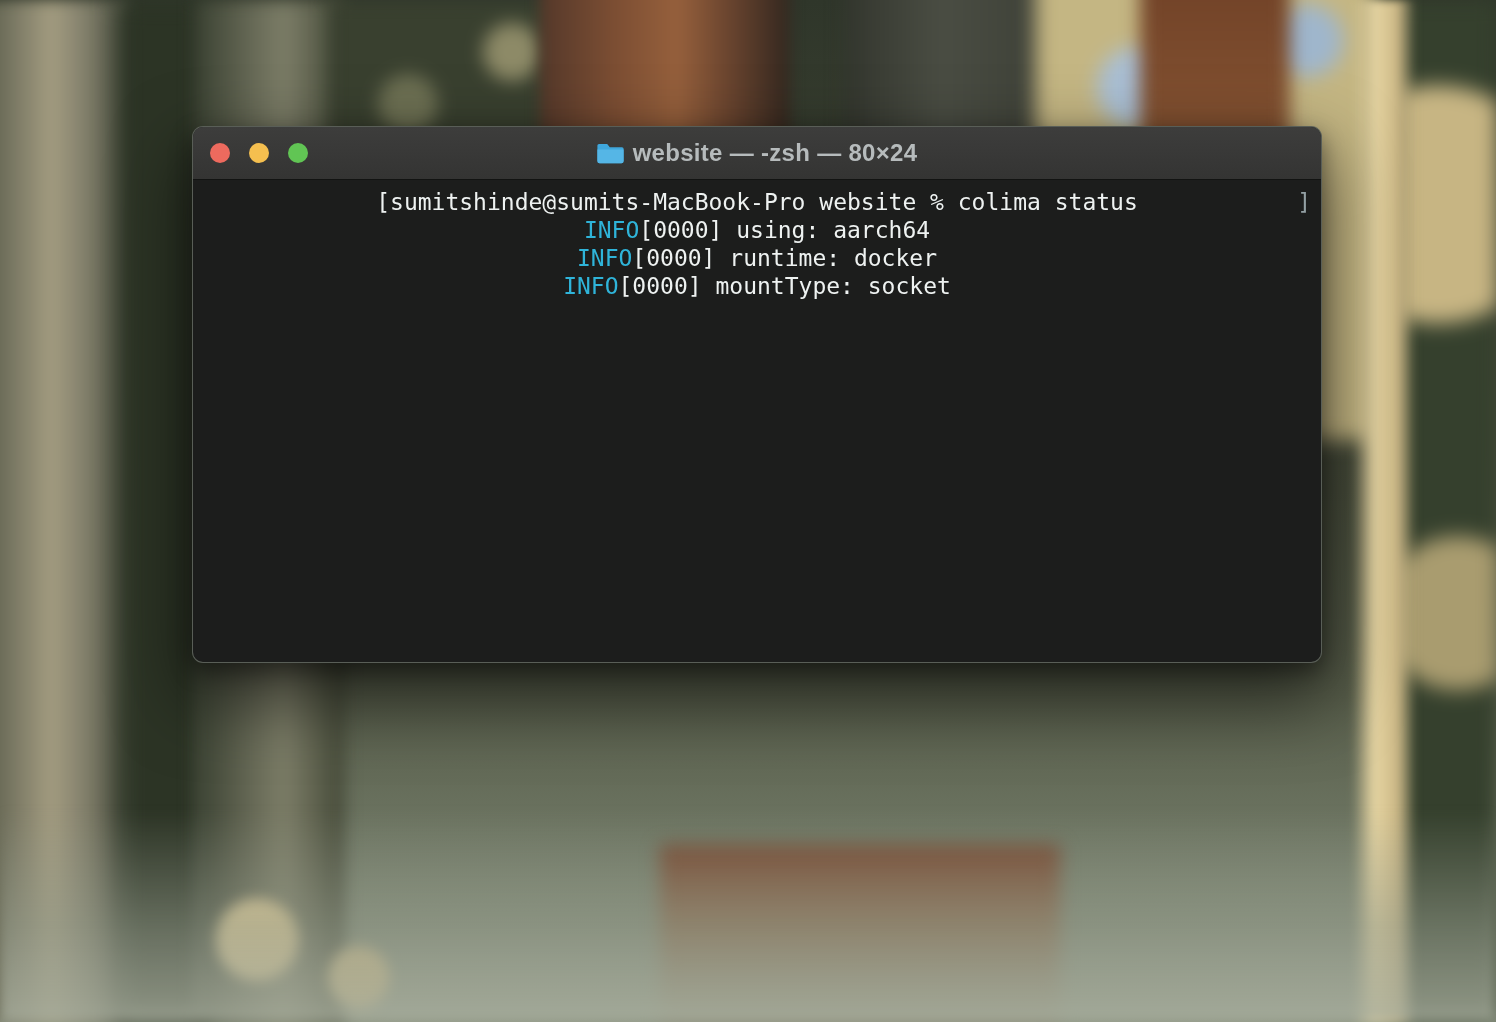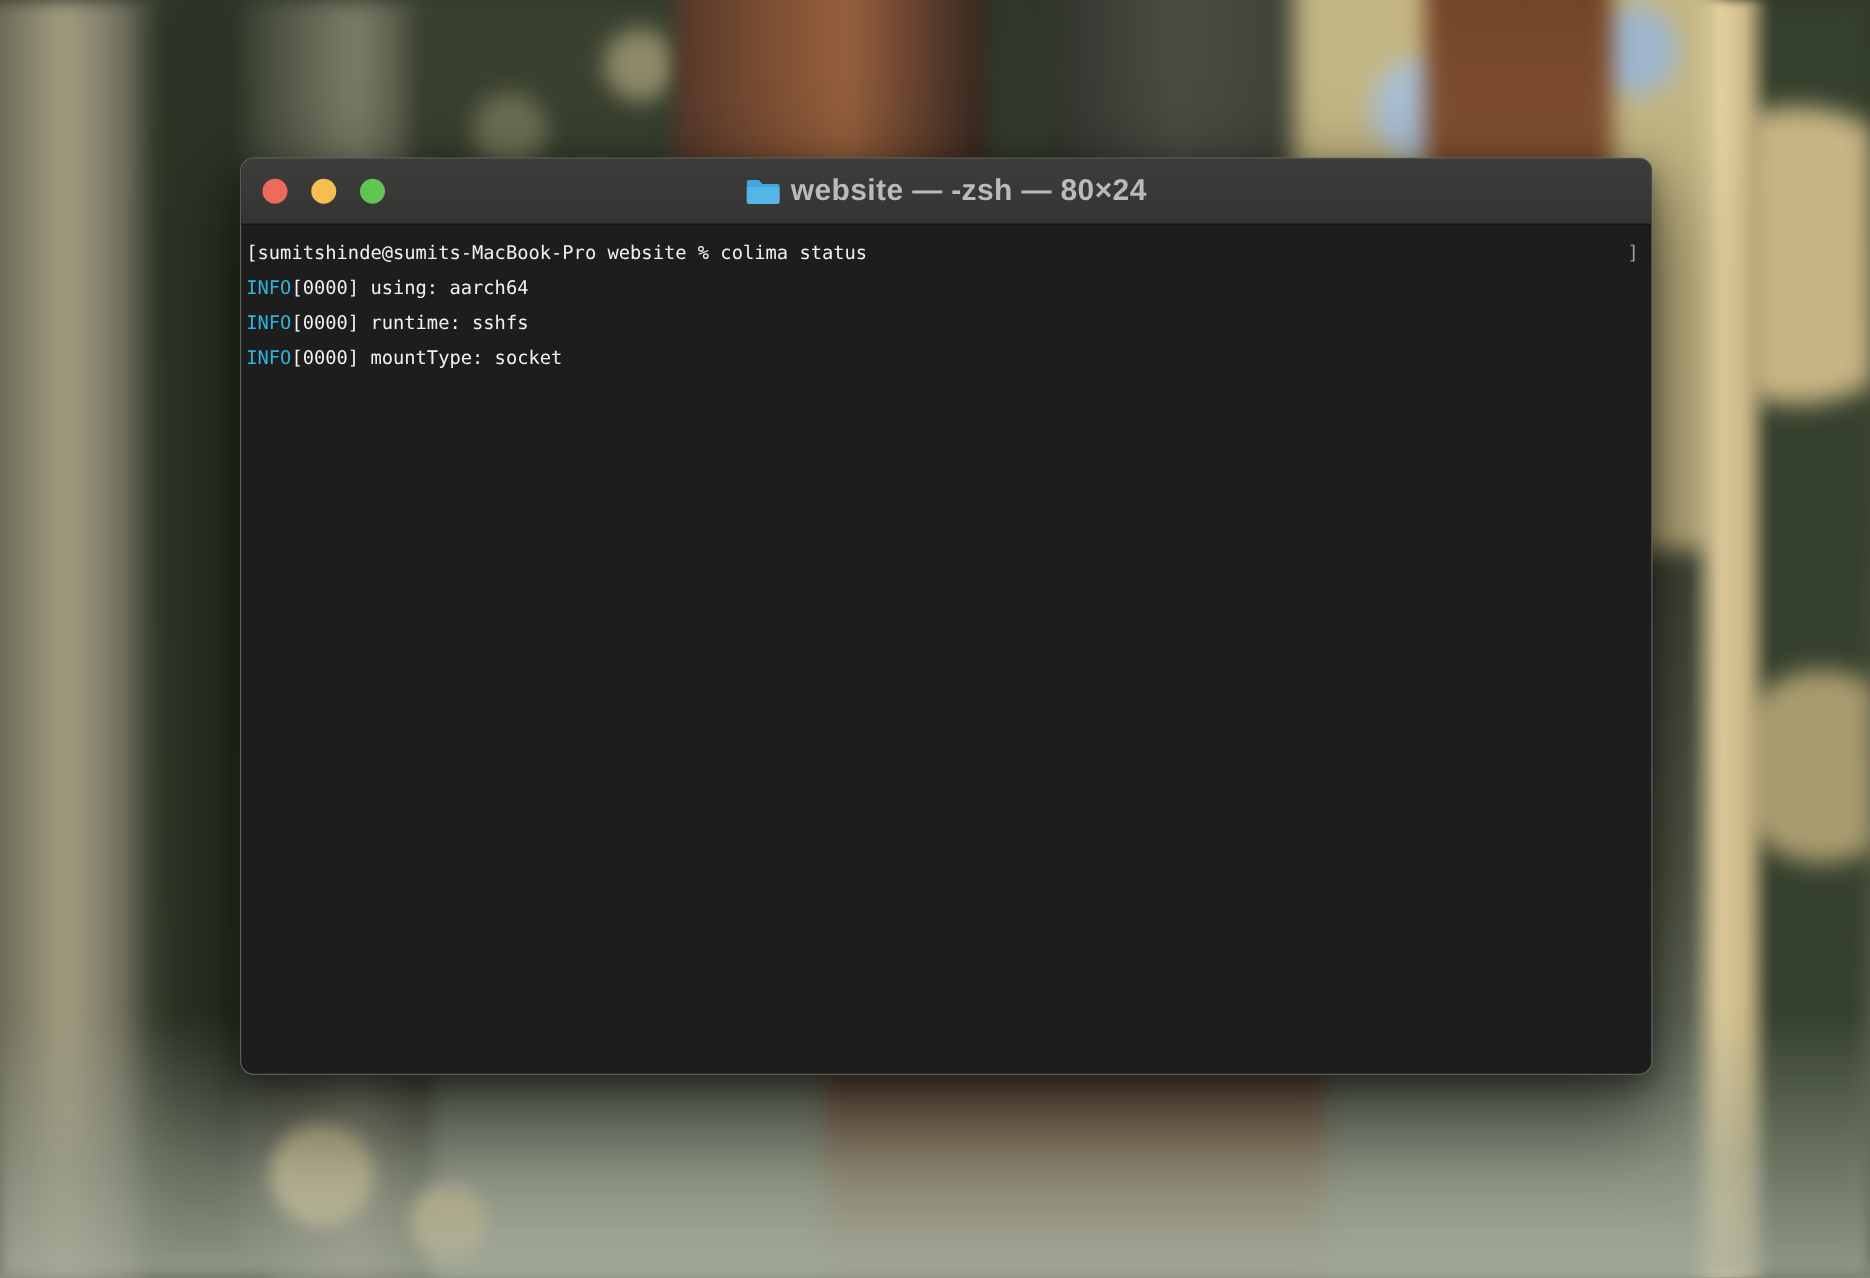--- a/index.html
+++ b/index.html
@@ -51,44 +51,44 @@
   .bushes-bottomleft{left:170px;top:880px;width:290px;height:150px;
     background:radial-gradient(circle at 30% 40%,#dcc791 0 18%,rgba(0,0,0,0) 19%),
                radial-gradient(circle at 65% 65%,#cbb680 0 14%,rgba(0,0,0,0) 15%),rgba(0,0,0,0);
     filter:blur(7px);}
   .mist-bottom{left:0;top:810px;width:100%;height:212px;
     background:linear-gradient(180deg,rgba(140,148,130,0) 0%,rgba(150,157,141,0.55) 55%,rgba(168,174,158,0.8) 100%);
     filter:blur(6px);}
 
   
   .window{
-    position:absolute;left:192px;top:126px;width:1130px;height:734px;
+    position:absolute;left:192px;top:126px;width:1130px;height:537px;
     border-radius:11px;background:var(--terminal-bg,#1c1d1c);
     border:1px solid rgba(165,175,160,0.45);
     box-shadow:0 30px 70px 8px rgba(0,0,0,0.55), 0 8px 22px rgba(0,0,0,0.4);
-    z-index:5;box-sizing:border-box;overflow:hidden;
+    z-index:5;box-sizing:border-box;overflow:hidden;text-align:center;
   }
   .titlebar{
     height:52px;display:flex;align-items:center;position:relative;
     background:linear-gradient(180deg,#3d3d3c 0%,var(--titlebar-bg,#383837) 55%,#343433 100%);
     border-bottom:1px solid #121312;
   }
   .traffic{display:flex;gap:19px;padding-left:17px;position:absolute;left:0;}
   .tl{width:20px;height:20px;border-radius:50%;display:inline-block;}
   .tl.red{background:var(--traffic-red,#ed6a5e);}
   .tl.yellow{background:var(--traffic-yellow,#f5bf4f);}
   .tl.green{background:var(--traffic-green,#61c554);}
   .title-wrap{margin:0 auto;display:flex;align-items:center;gap:9px;}
   .title-text{color:var(--title-text,#b6bbbc);font-size:24px;font-weight:bold;letter-spacing:0.3px;}
   .folder svg{display:block;}
 
   .terminal{
     padding:8px 4px 0 4px;
     font-family:"DejaVu Sans Mono", monospace;
-    font-size:15px;line-height:28px;
+    font-size:23px;line-height:28px;
     color:var(--text,#eef2f1);
   }
   .t-line{position:relative;white-space:pre;height:28px;}
   .seg-plain{color:var(--text,#eef2f1);}
   .seg-info{color:var(--info,#2fb4d9);}
   .seg-selected{background:var(--selection-bg,#3d6185);color:#f2f5f6;}
   .cursor{display:inline-block;width:13px;height:25px;background:var(--cursor,#9fadae);
     vertical-align:bottom;margin-bottom:1px;}
   .right-edge{position:absolute;right:6px;top:0;color:#93a0a4;}
 </style>
@@ -124,16 +124,16 @@
           <path d="M2 2 h8.2 l2.6 3.2 H25 a1.6 1.6 0 0 1 1.6 1.6 V19 a2.2 2.2 0 0 1 -2.2 2.2 H2.6 A2.2 2.2 0 0 1 0.4 19 V3.6 A1.6 1.6 0 0 1 2 2 z" fill="#3fa7dc"></path>
           <path d="M0.4 7.5 H26.6 V19 a2.2 2.2 0 0 1 -2.2 2.2 H2.6 A2.2 2.2 0 0 1 0.4 19 z" fill="#55b6e6"></path>
         </svg>
       </span>
       <span class="title-text">website — -zsh — 80×24</span>
     </div>
   </div>
   <div class="terminal">
       <div class="t-line"><span class="seg-plain">[sumitshinde@sumits-MacBook-Pro website % colima status</span><span class="right-edge">]</span></div>
       <div class="t-line"><span class="seg-info">INFO</span><span class="seg-plain">[0000] </span><span class="seg-plain">using: aarch64</span></div>
-      <div class="t-line"><span class="seg-info">INFO</span><span class="seg-plain">[0000] </span><span class="seg-plain">runtime: sshfs</span></div>
+      <div class="t-line"><span class="seg-info">INFO</span><span class="seg-plain">[0000] </span><span class="seg-plain">runtime: docker</span></div>
       <div class="t-line"><span class="seg-info">INFO</span><span class="seg-plain">[0000] </span><span class="seg-plain">mountType: socket</span></div>
     </div>
 </div>
 
 </body></html>

